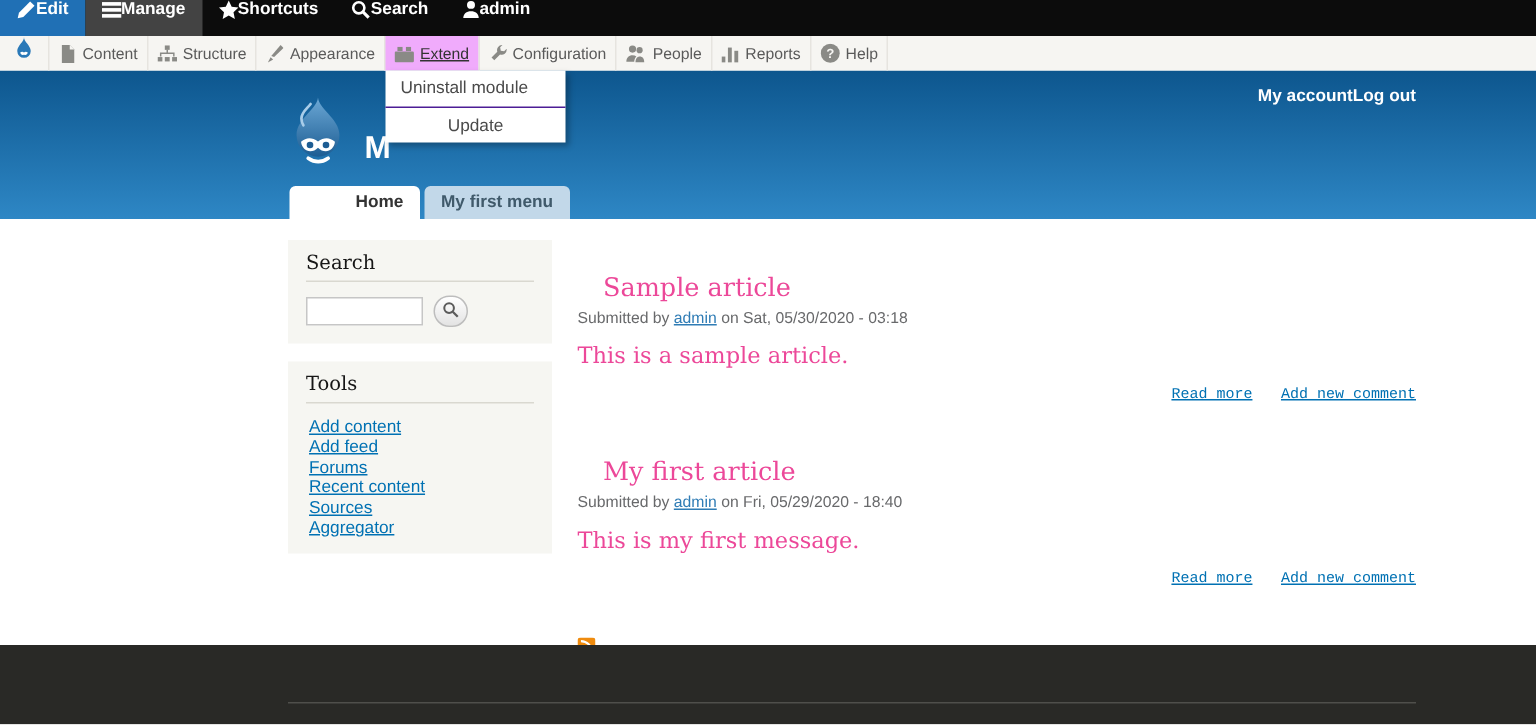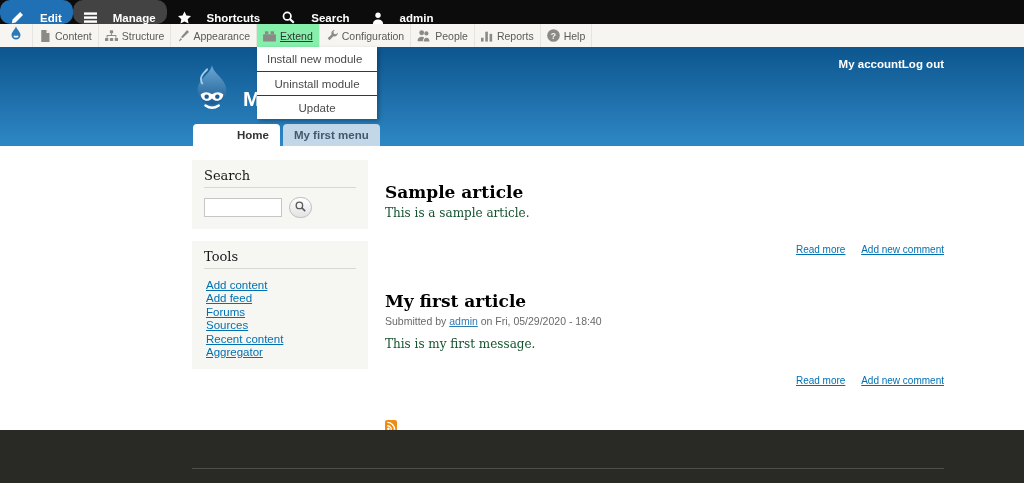--- a/index.html
+++ b/index.html
@@ -2,32 +2,32 @@
 <html><head>
 <meta charset="utf-8">
 <style>
   * { box-sizing: border-box; margin: 0; padding: 0; }
   html,body { background:#ffffff; }
   body { font-family:"Liberation Sans", sans-serif; }
   .screen { position:relative; width:1024px; height:483px; background:#fff; overflow:hidden; }
 
   
   .admin-bar { position:absolute; top:0; left:0; right:0; height:24px; background:#0c0c0c; display:flex; align-items:stretch; z-index:40; }
-  .admin-item { display:flex; align-items:flex-end; gap:16px; padding:0 11px; color:#fff; font-size:11.5px; font-weight:bold; cursor:pointer;border-radius:10px; }
+  .admin-item { display:flex; align-items:flex-start; gap:0; padding:0 11px; color:#fff; font-size:11.5px; font-weight:bold; cursor:pointer; }
   .admin-item svg { display:block; }
   .admin-item.edit { background:#2070b5; }
   .admin-item.manage { background:#434343; }
 
   
   .toolbar { position:absolute; top:24px; left:0; right:0; height:23px; background:#f6f5f2; display:flex; align-items:stretch; z-index:30; }
   .tb-logo { display:flex; align-items:center; padding:0 7px; cursor:pointer; }
   .tb-item { position:relative; display:flex; align-items:center; gap:4px; padding:0 6px; font-size:10.5px; color:#5a5a5a; border-left:1px solid #e6e4df; cursor:pointer; white-space:nowrap; }
   .tb-item:last-of-type { border-right:1px solid #e6e4df; }
   .tb-item svg { display:block; color:#8a8a86; }
-  .tb-item.active { background:#86efac; color:#333; }
+  .tb-item.active { background:#f0abfc; color:#333; }
   .tb-item.active .tb-label { text-decoration:underline; }
 
   
   .dropdown { position:absolute; top:23px; left:0; width:120px; background:#fff; box-shadow:2px 2px 4px rgba(0,0,0,0.28); z-index:50; cursor:default; }
   .dd-item { height:24px; line-height:24px; padding:0 10px; font-size:11.5px; color:#4a4a4a; white-space:nowrap; cursor:pointer; }
   .dd-item + .dd-item { border-top:1px solid #4c1d95;text-align:center; }
 
   
   .header { position:absolute; top:47px; left:0; right:0; height:99px; background:linear-gradient(#0d568e,#2e87c5); z-index:10; }
   .secondary { position:absolute; top:11px; right:80px; display:flex; }
@@ -45,25 +45,25 @@
   .block { background:#f6f6f2; padding:8px 12px 11px; margin-bottom:12px; }
   .block-title { font-family:"DejaVu Serif", serif; font-weight:normal; font-size:13px; color:#161616; padding-bottom:4px; border-bottom:1px solid #d9d8d0; margin-bottom:9px; }
   .search-row { display:flex; align-items:center; gap:7px; }
   .search-input { width:78px; height:19px; border:1px solid #c6c6c6; background:#fff; font-size:11px; padding:0 3px; }
   .search-btn { width:23px; height:21px; border:1px solid #bdbdbd; border-radius:12px; background:linear-gradient(#ffffff,#e3e3e3); display:flex; align-items:center; justify-content:center; cursor:pointer; }
   .tools-list { list-style:none; padding-left:2px; }
   .tools-list li { line-height:11.4px; }
   .tools-list a { font-family:Liberation Sans, sans-serif; font-size:11.5px; color:#0071b3; text-decoration:underline; cursor:pointer; }
 
   .content { position:absolute; left:385px; top:36px; width:559px; }
-  .article-title { font-family:"DejaVu Serif", serif; font-weight:bold; font-size:17px; color:#000000; margin-bottom:4px; cursor:pointer; }
+  .article-title { font-family:"DejaVu Serif", serif; font-weight:normal; font-size:17px; color:#ec4899; margin-bottom:4px; cursor:pointer;margin-left:17px; }
   .meta { font-size:10.5px; color:#68696b; margin-bottom:10px; }
   .meta a { color:#2f7cb5; text-decoration:underline; cursor:pointer; }
-  .article-body { font-family:"DejaVu Serif", serif; font-size:12px; color:#14532d; }
-  .article-links { text-align:right; margin-top:24px; font-size:10px; }
+  .article-body { font-family:"DejaVu Serif", serif; font-size:15px; color:#ec4899; }
+  .article-links { text-align:right; margin-top:12px; font-size:10px;font-family:Liberation Mono, monospace; }
   .article-links a { color:#0071b3; text-decoration:underline; margin-left:13px; cursor:pointer; }
   .article + .article { margin-top:36px; }
   .rss-row { margin-top:32px; }
   .rss-icon { display:inline-block; cursor:pointer; }
 
   
   .footer { position:absolute; top:430px; left:0; right:0; height:53px; background:#292926; }
   .footer-line { position:absolute; top:38px; left:192px; right:80px; border-top:1px solid #4f4f4b; }
 </style>
 </head>
@@ -159,21 +159,20 @@
       <span>
           <svg width="13" height="12" viewBox="0 0 15 14" fill="currentColor">
             <rect x="0" y="5" width="15" height="8.5" rx="1"></rect>
             <rect x="2.2" y="1.5" width="4" height="3.2"></rect>
             <rect x="8.8" y="1.5" width="4" height="3.2"></rect>
           </svg>
         </span>
       <span class="tb-label">Extend</span>
 
       <div class="dropdown">
-        <div class="dd-item">Install new module</div>
         <div class="dd-item">Uninstall module</div>
         <div class="dd-item">Update</div>
       </div>
     </div>
     <div class="tb-item">
       <span>
           <svg width="12" height="12" viewBox="0 0 15 15" fill="currentColor">
             <path d="M14.8 3.6a4.3 4.3 0 01-5.6 4.3L4.4 12.7 2.1 10.4l4.8-4.8A4.3 4.3 0 0111.2 0L9.3 1.9l.5 2.8 2.8.5L14.5 3.3z"></path>
           </svg>
         </span>
@@ -255,31 +254,36 @@
                 </svg></span>
           </button>
         </div>
       </div>
       <div class="block">
         <h2 class="block-title">Tools</h2>
         <ul class="tools-list">
           <li><a>Add content</a></li>
           <li><a>Add feed</a></li>
           <li><a>Forums</a></li>
+          <li><a>Recent content</a></li>
           <li><a>Sources</a></li>
-          <li><a>Recent content</a></li>
           <li><a>Aggregator</a></li>
         </ul>
       </div>
     </div>
 
     <div class="content">
 
       <div class="article">
         <h2 class="article-title">Sample article</h2>
+        <div class="meta">
+          <span>Submitted by</span>
+          <a>admin</a>
+          <span>on Sat, 05/30/2020 - 03:18</span>
+        </div>
         <p class="article-body">This is a sample article.</p>
         <div class="article-links">
           <a>Read more</a>
           <a>Add new comment</a>
         </div>
       </div>
 
       <div class="article">
         <h2 class="article-title">My first article</h2>
         <div class="meta">

